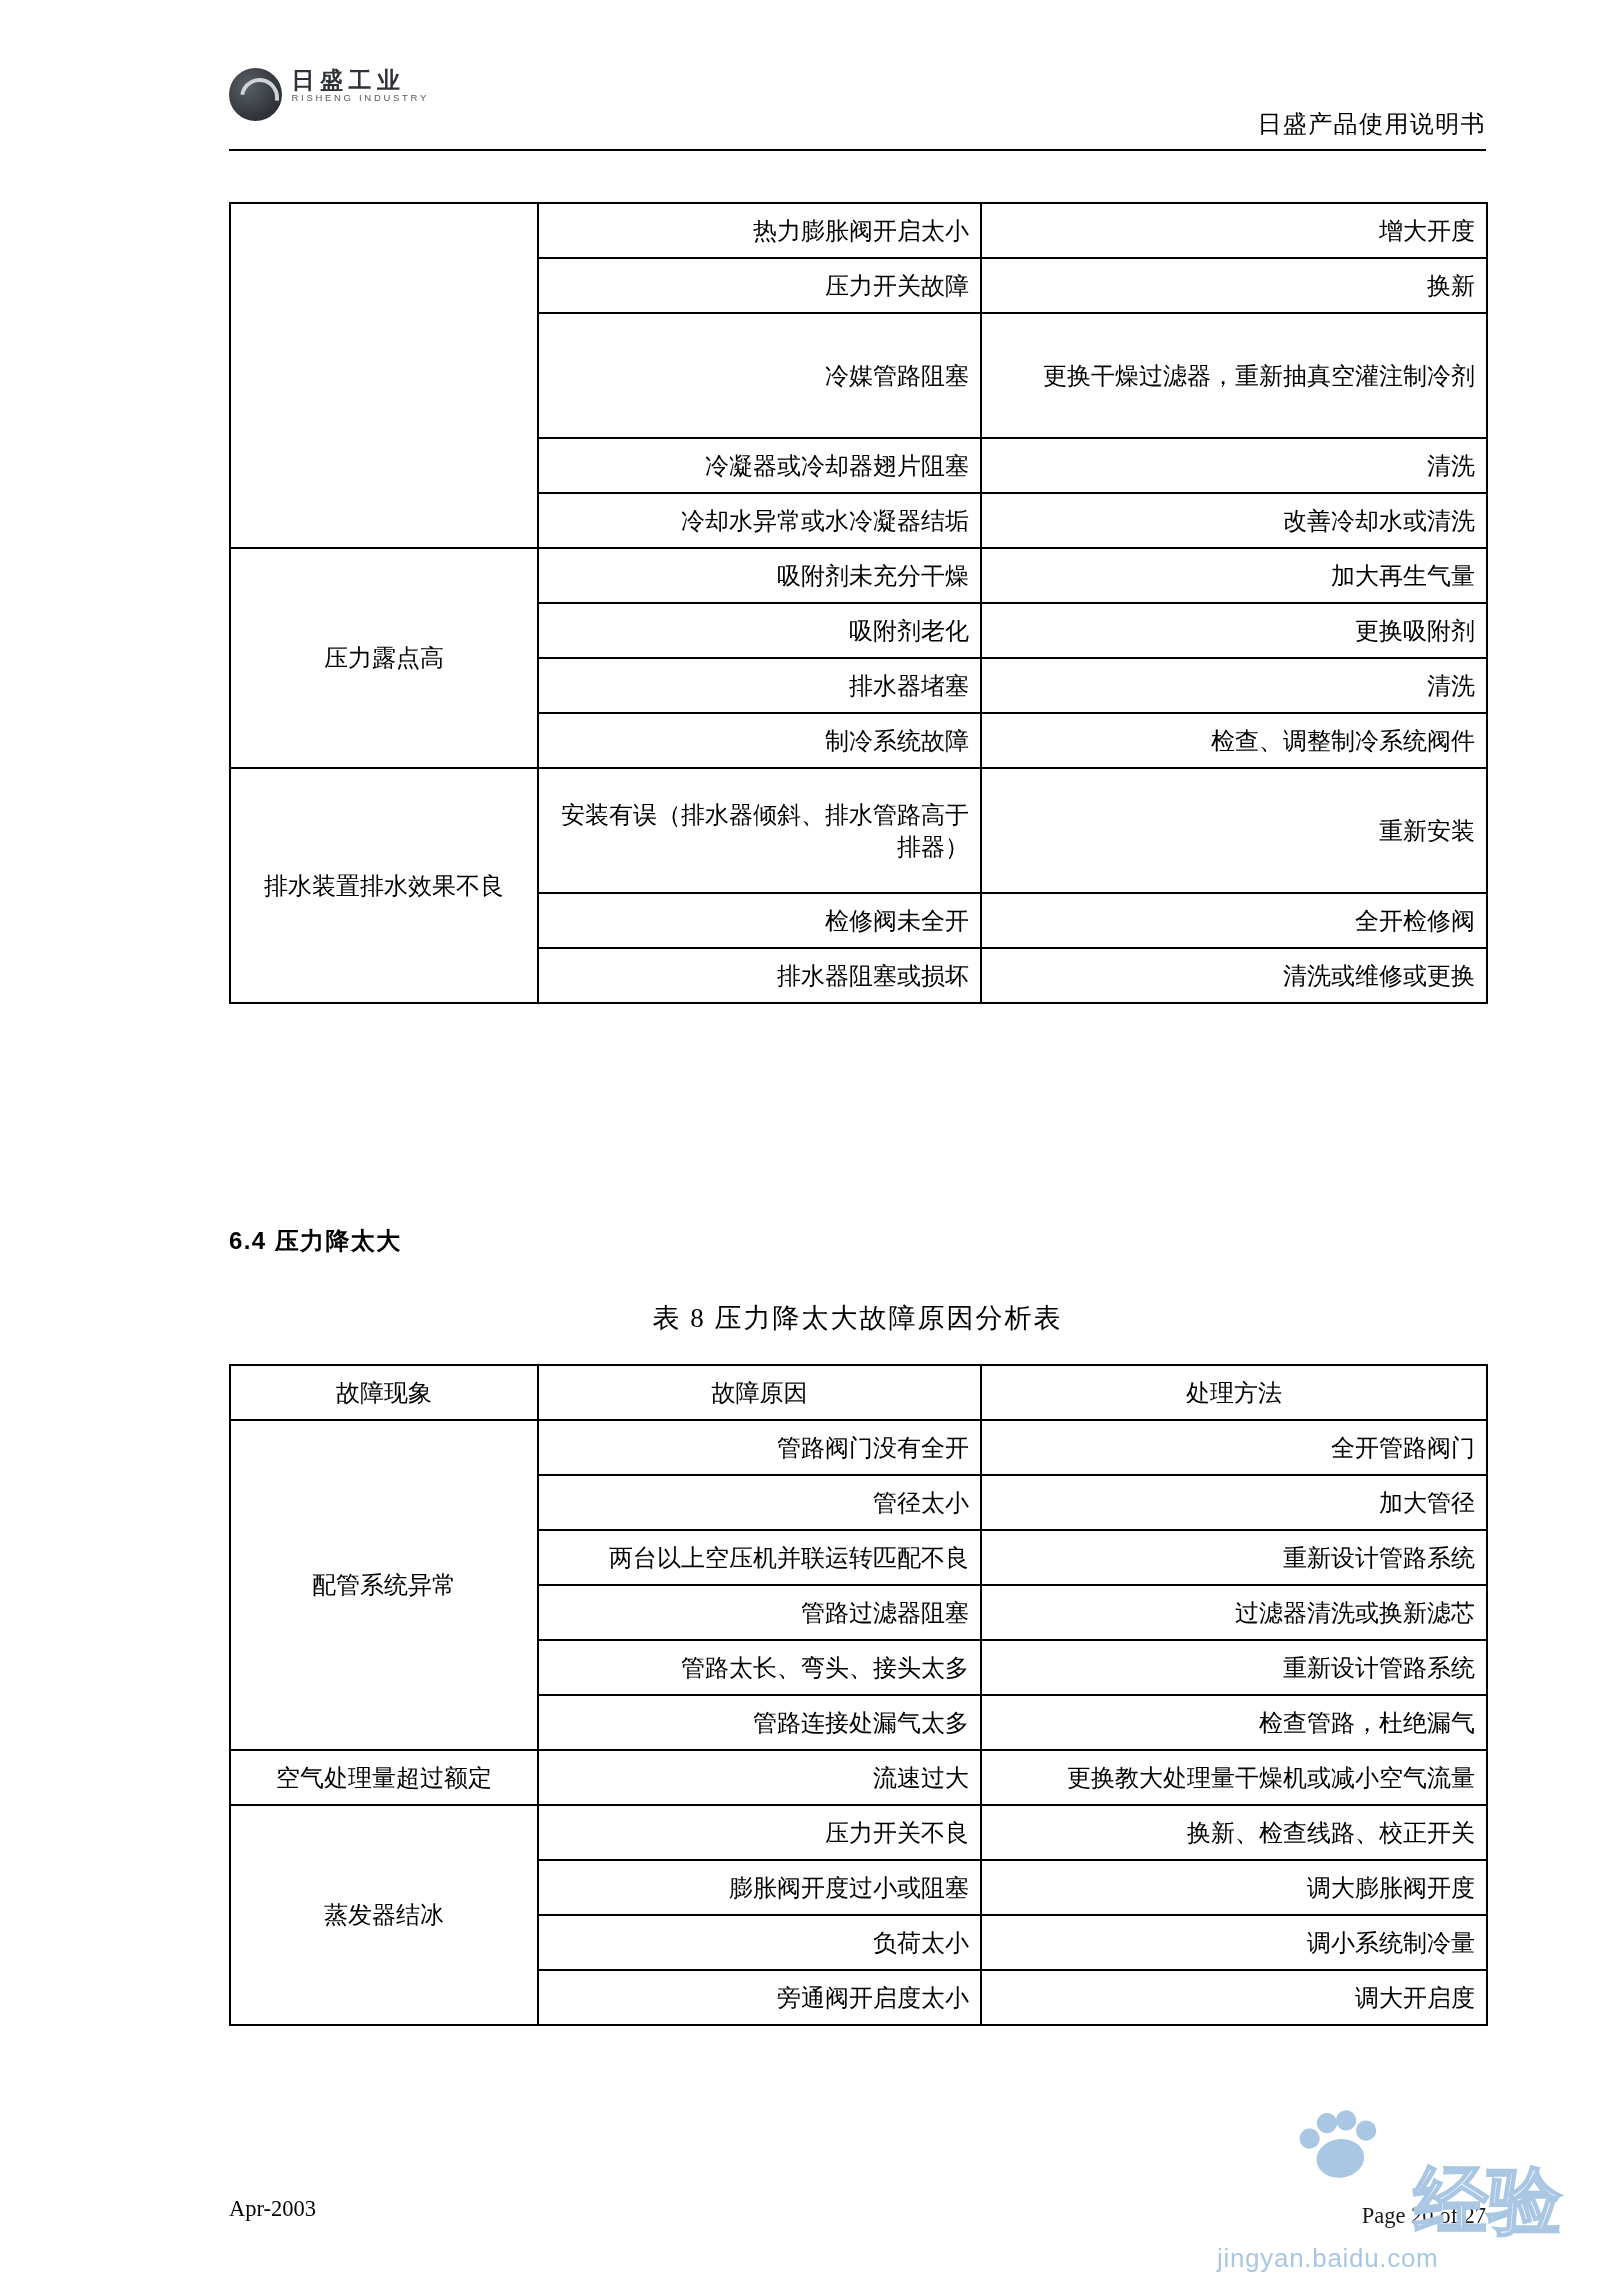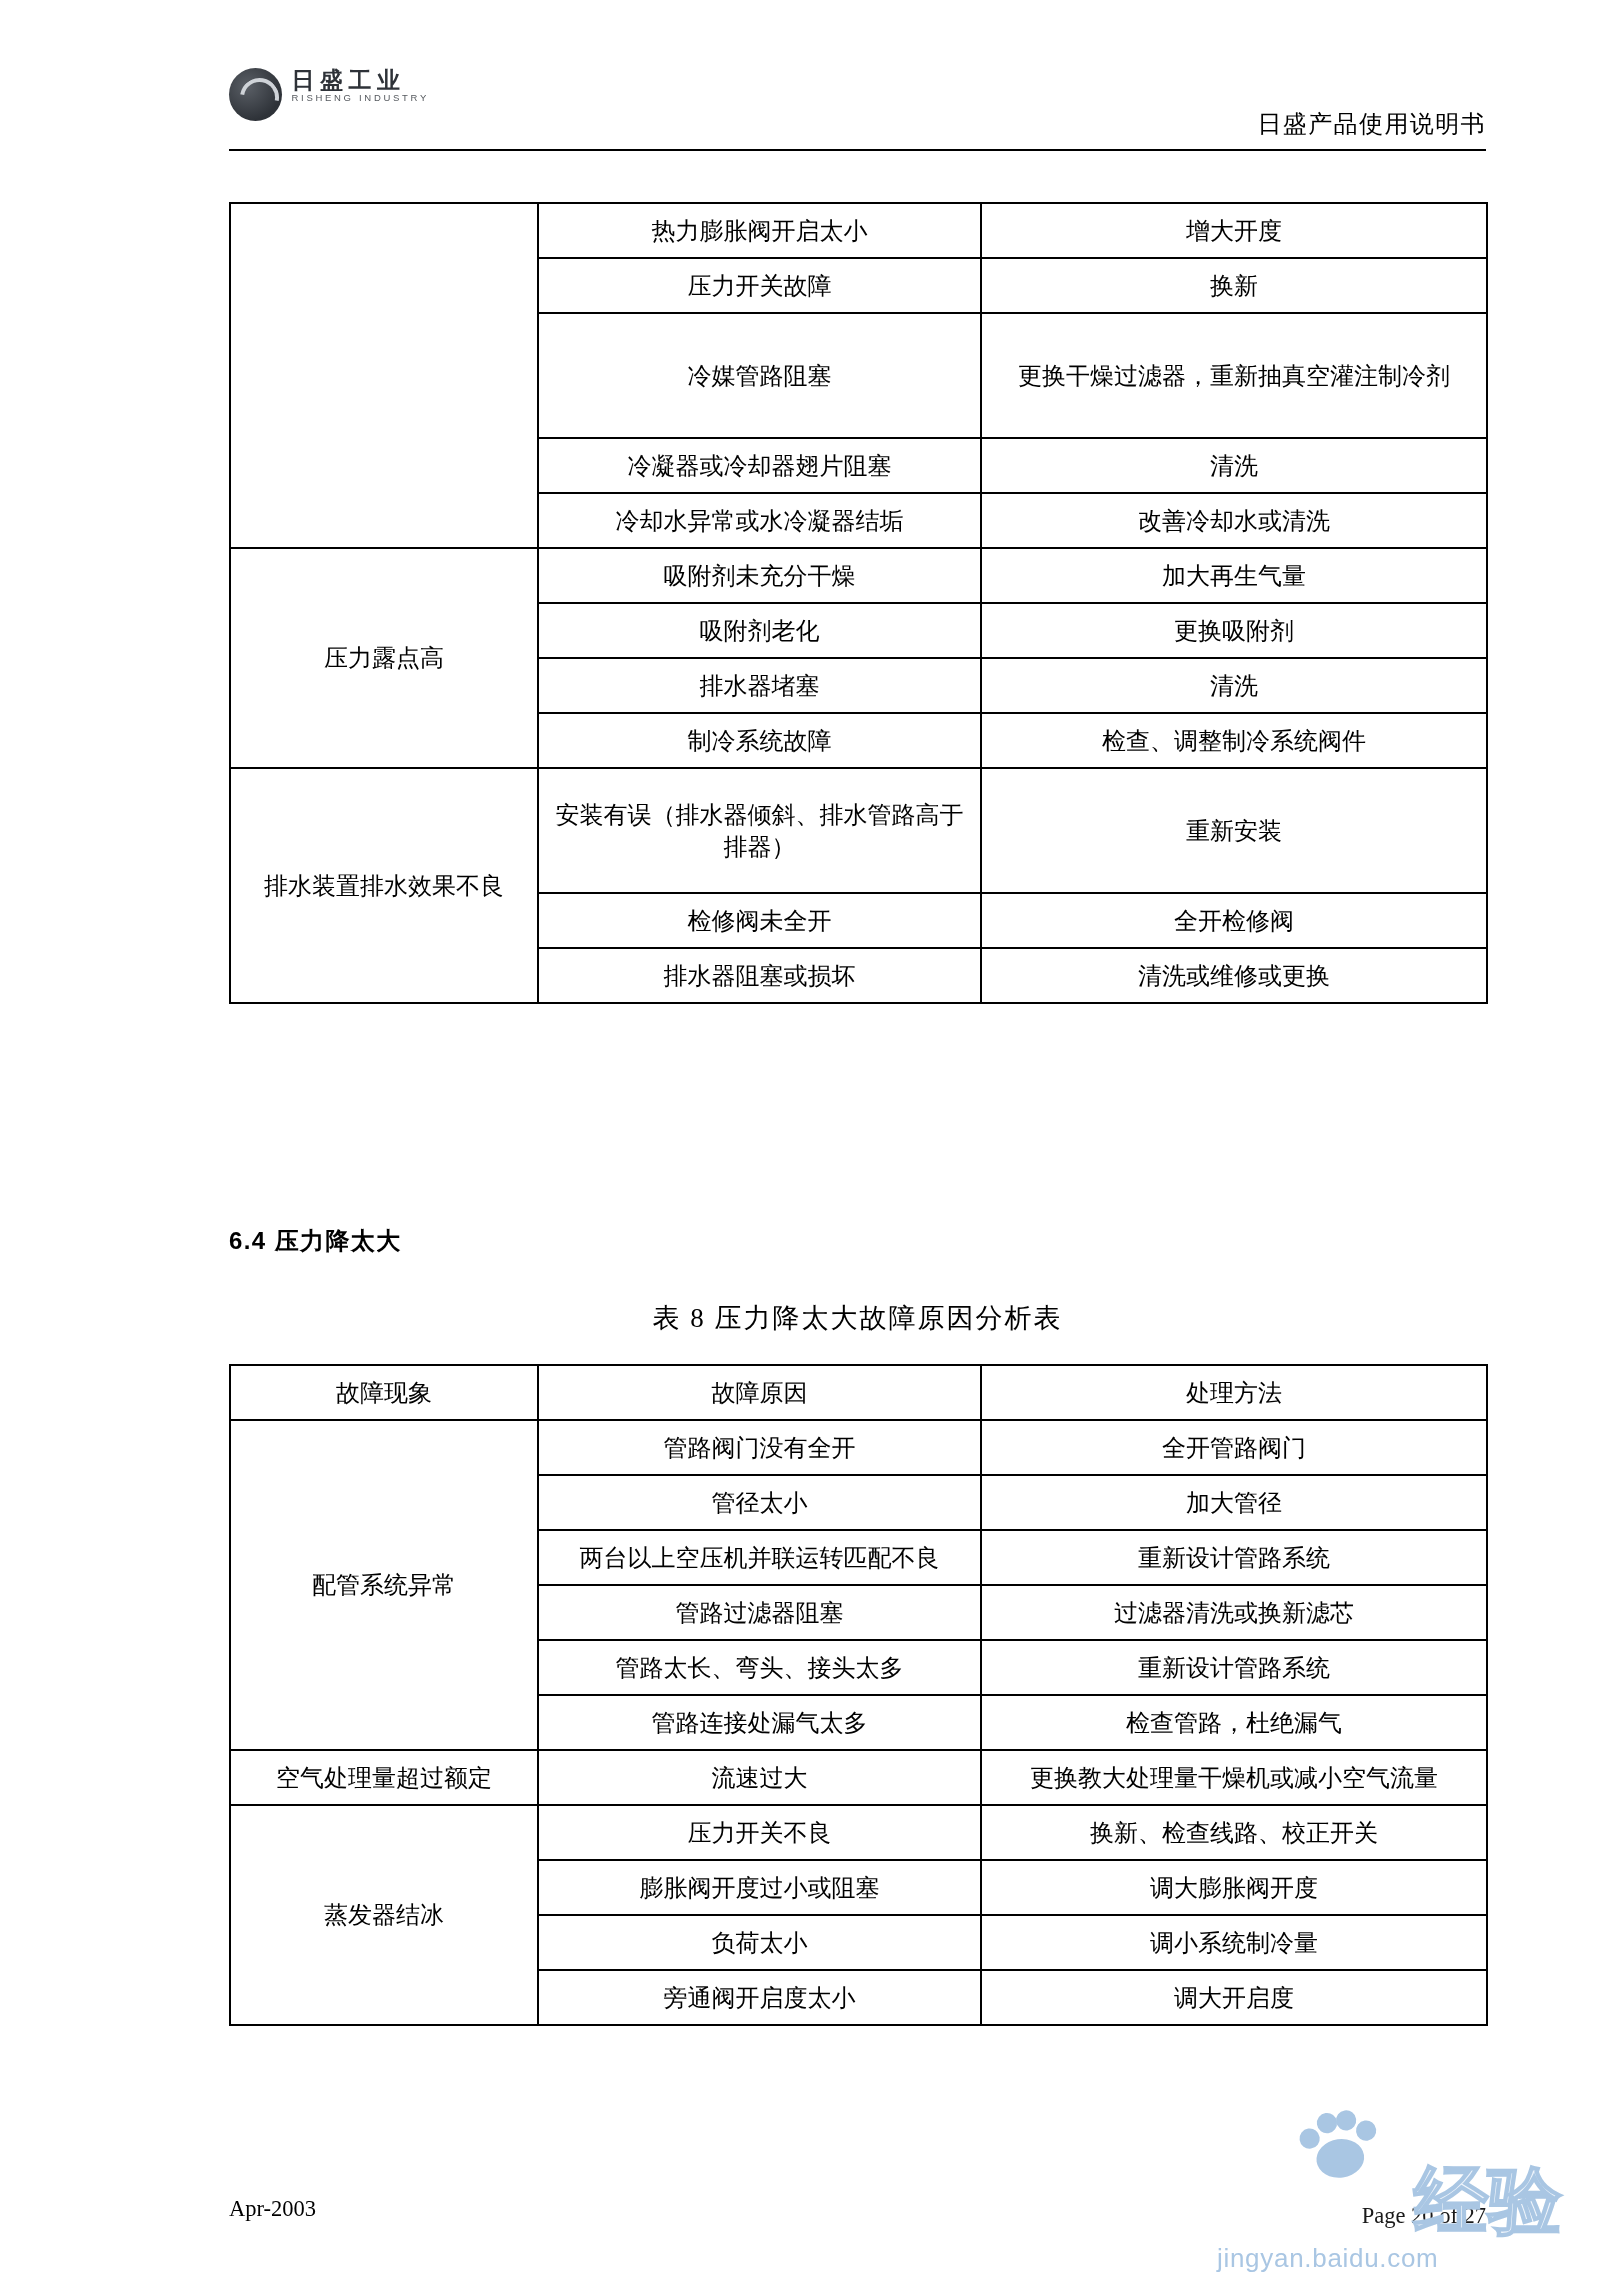--- a/index.html
+++ b/index.html
@@ -55,21 +55,21 @@
   .doc-table td, .doc-table th {
     border:2px solid #000;
     height:55px;
     padding:4.1px 11px;
     vertical-align:middle;
     font-weight:normal;
     overflow:hidden;
   }
   .doc-table tr.tall td { height:125px; }
   .doc-table td.group-cell { text-align:center; padding:4.1px 5.5px;margin-top:32px; }
-  .doc-table td.cause-cell, .doc-table td.fix-cell { text-align:center;margin-left:12px; }
+  .doc-table td.cause-cell, .doc-table td.fix-cell { text-align:right;margin-left:12px; }
   .doc-table thead th { text-align:center; border-bottom:2.7px solid #000; }
 
   
   .section-heading {
     position:absolute; left:229px; top:1225px;
     font-family:"Liberation Sans","DejaVu Sans",sans-serif;
     font-weight:bold; font-size:24px; letter-spacing:1.4px;
   }
   .table-caption {
     position:absolute; left:229px; top:1300px; width:1257px;

